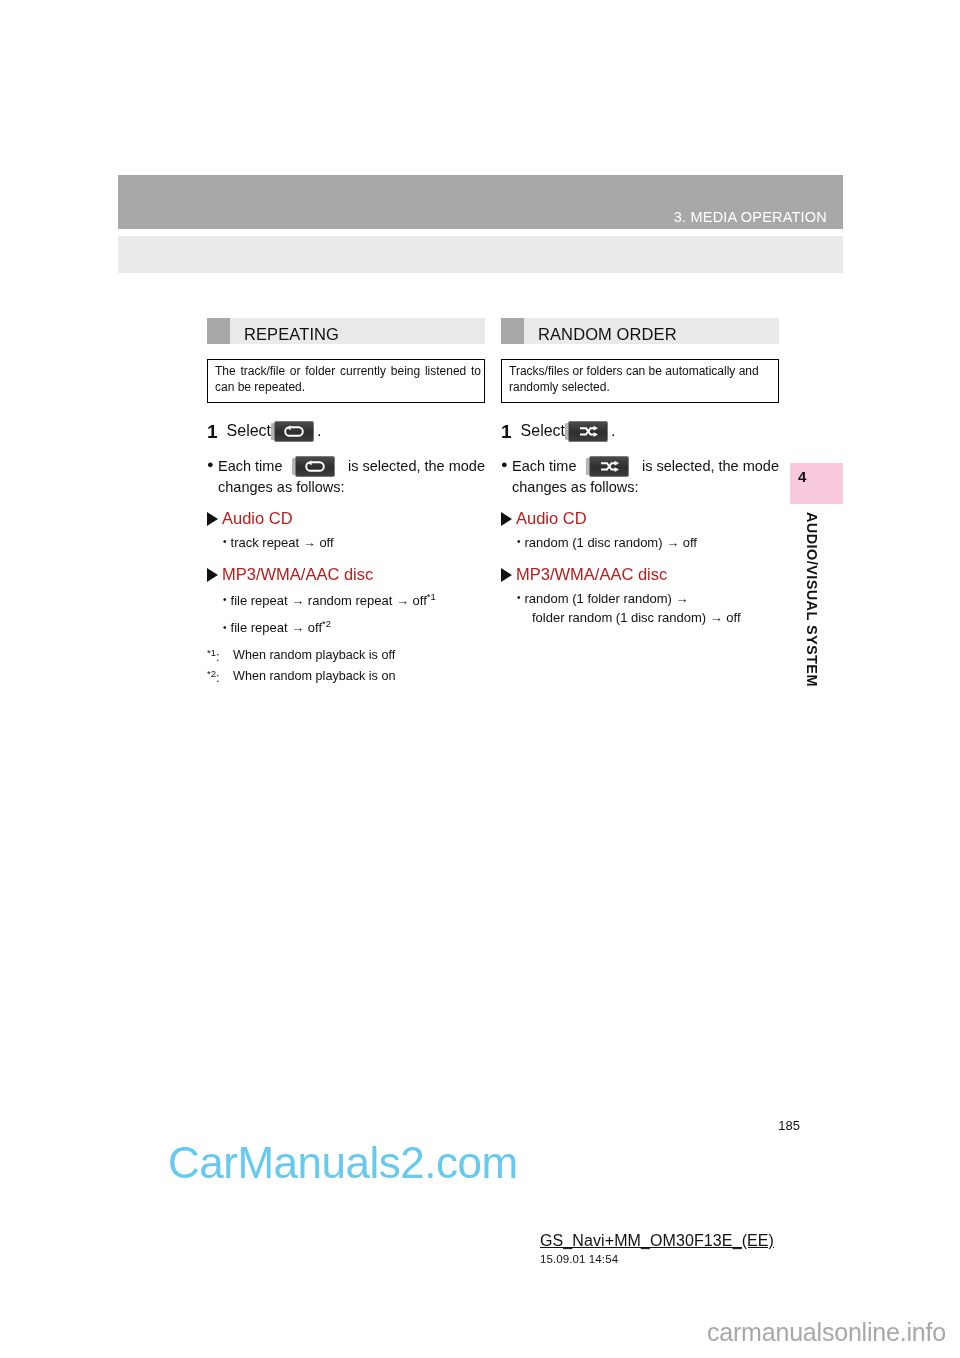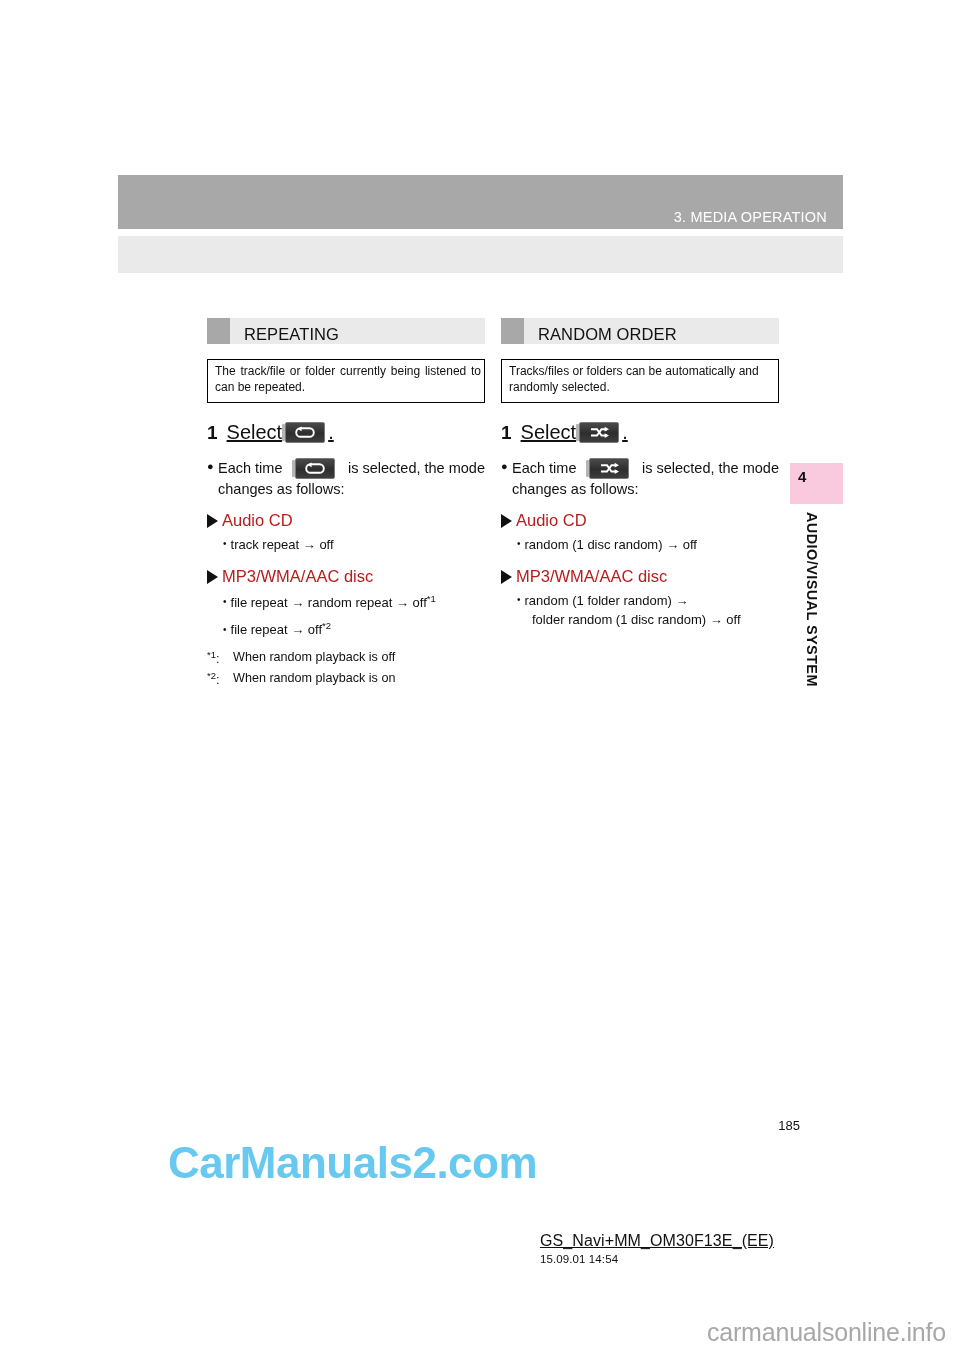--- a/index.html
+++ b/index.html
@@ -66,21 +66,21 @@
     text-align:justify;
   }
   .desc-box.nj{text-align:left;}
 
   
   .step{
     margin-top:18px;display:flex;align-items:center;gap:0;
     font-size:14.5px;color:#111;
   }
   .step .num{font-size:19px;font-weight:bold;line-height:1;margin-right:9px;}
-  .step .lbl{font-size:20px;text-decoration:underline;}
+  .step .lbl{font-size:16px;}
 
   
   .key{
     display:inline-flex;align-items:center;justify-content:center;
     width:38px;height:19px;margin:0 3px;
     background:linear-gradient(180deg,#4a4a4a 0%,#2e2e2e 55%,#3d3d3d 100%);
     border:1px solid #7a7a7a;border-radius:2px;
     vertical-align:middle;position:relative;
   }
   .key svg{display:block;}
@@ -124,21 +124,21 @@
   .fnotes .fline{display:flex;}
   .fnotes .mark{flex:0 0 auto;width:26px;}
   .fnotes .mark sup{font-size:9.5px;vertical-align:super;}
 
   
   .pageno{
     position:absolute;right:160px;top:1118px;font-size:13px;color:#111;
   }
   .watermark{
     position:absolute;left:168px;top:1138px;
-    font-size:44px;color:#5bc4ef;font-weight:bold;letter-spacing:-.5px;
+    font-size:44px;color:#5bc4ef;font-weight:normal;letter-spacing:-.5px;
     opacity:.92;
   }
   .doccode{
     position:absolute;left:540px;top:1232px;
     font-size:16px;color:#111;letter-spacing:.1px;white-space:nowrap;text-decoration:underline;
   }
   .docdate{
     position:absolute;left:540px;top:1253px;
     font-size:11.5px;color:#111;letter-spacing:.1px;white-space:nowrap;
   }

